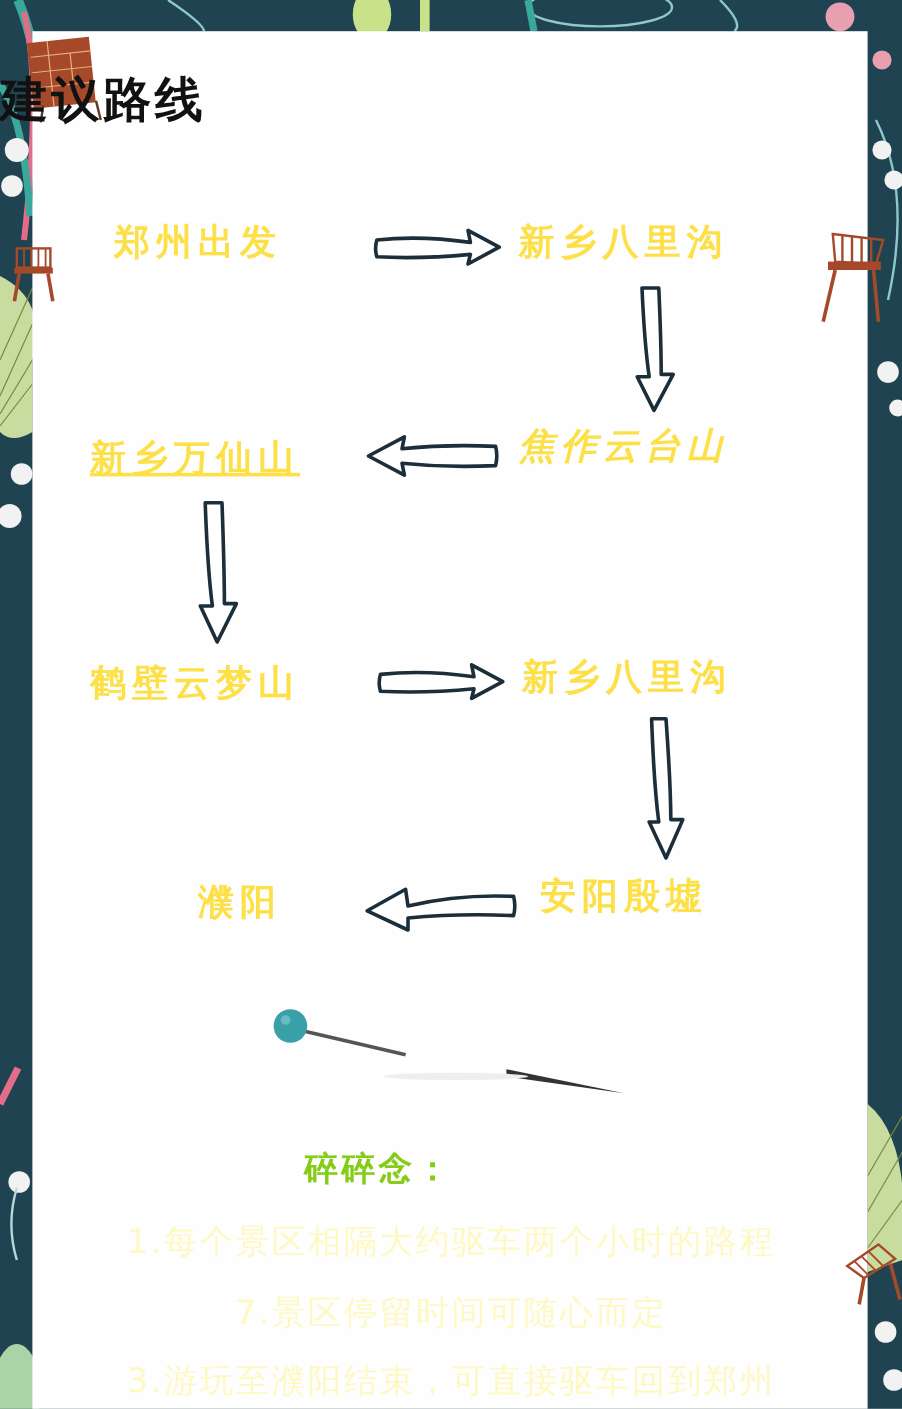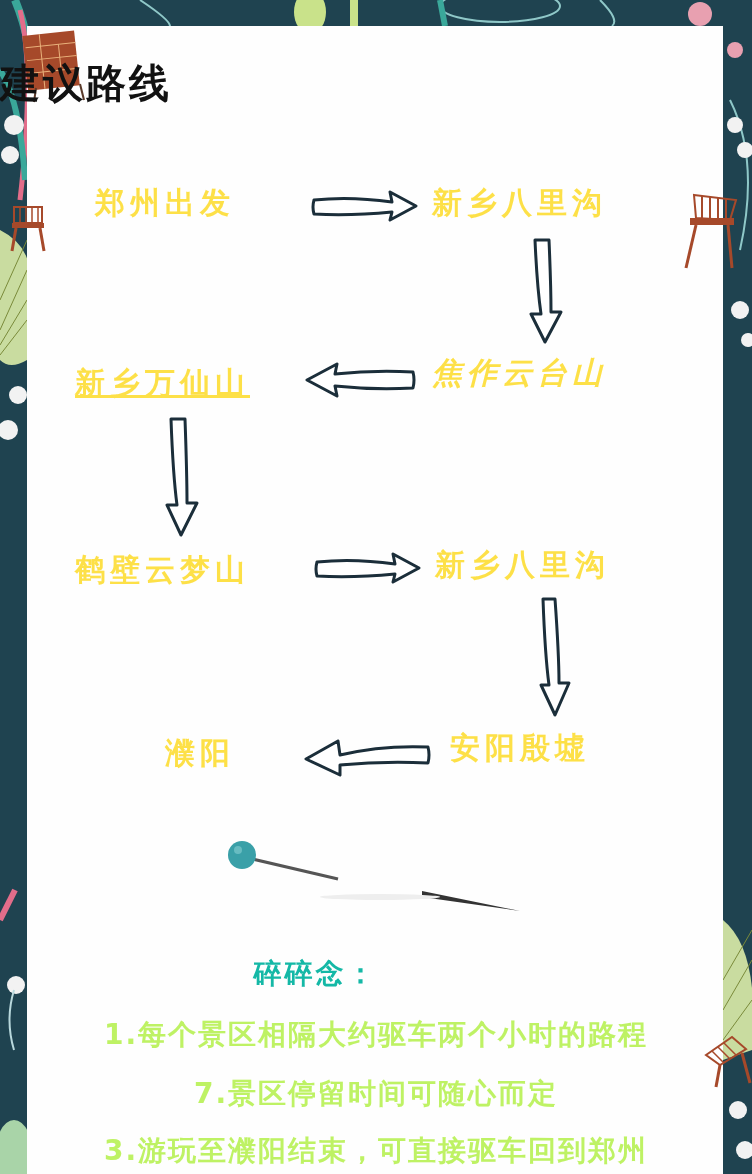--- a/index.html
+++ b/index.html
@@ -17,25 +17,25 @@
     position: absolute; left: 0; width: 752px; top: 56px; text-align: left;
     font-size: 40px; font-weight: bold; color: #111; letter-spacing: 3px;
   }
   .node {
     position: absolute; font-size: 30px; font-weight: bold; color: #fde047;
     letter-spacing: 5px; white-space: nowrap; line-height: 1;
   }
   .arrow { position: absolute; }
   .notes-title {
     position: absolute; left: 0; width: 631px; top: 955px; text-align: center;
-    font-size: 28px; font-weight: bold; color: #14b8a6; letter-spacing: 3px;
+    font-size: 28px; font-weight: bold; color: #84cc16; letter-spacing: 3px;
   }
   .note {
     position: absolute; left: 0; width: 752px; text-align: center;
-    font-size: 28px; font-weight: bold; color: #bef264; letter-spacing: 2px; white-space: nowrap;
+    font-size: 28px; font-weight: normal; color: #fef9c3; letter-spacing: 2px; white-space: nowrap;
   }
 </style>
 </head>
 <body>
 
 <svg class="bg-deco" width="752" height="1174" style="left:0;top:0;">
 
   <path d="M15 0 Q40 60 30 140" stroke="#3aa89a" stroke-width="8" fill="none"></path>
   <path d="M20 10 Q35 70 20 200" stroke="#e26d8a" stroke-width="5" fill="none"></path>
   <path d="M0 70 Q20 100 25 180" stroke="#3aa89a" stroke-width="6" fill="none"></path>

